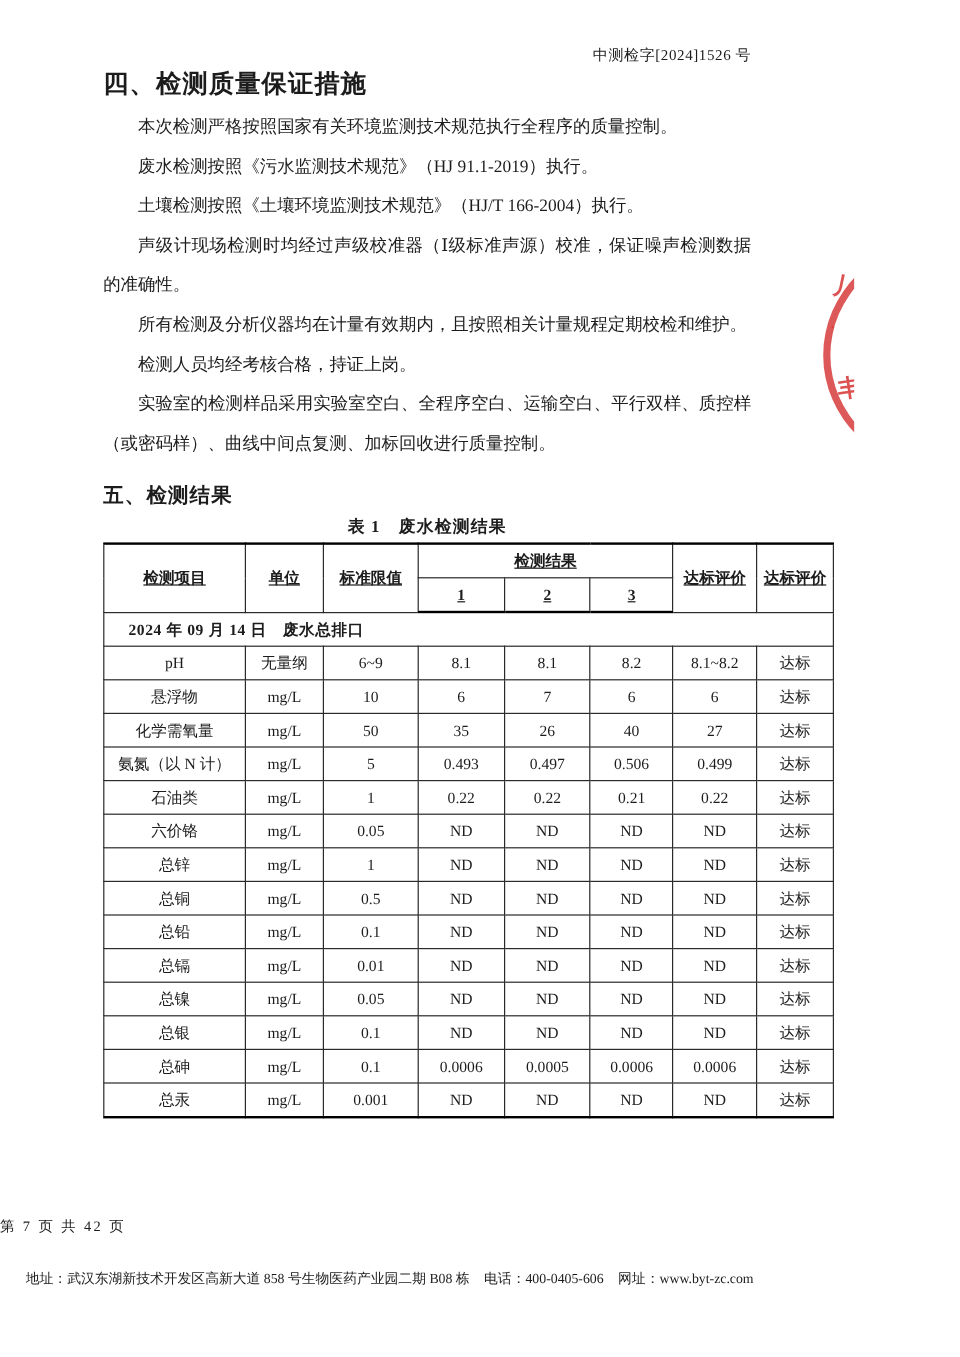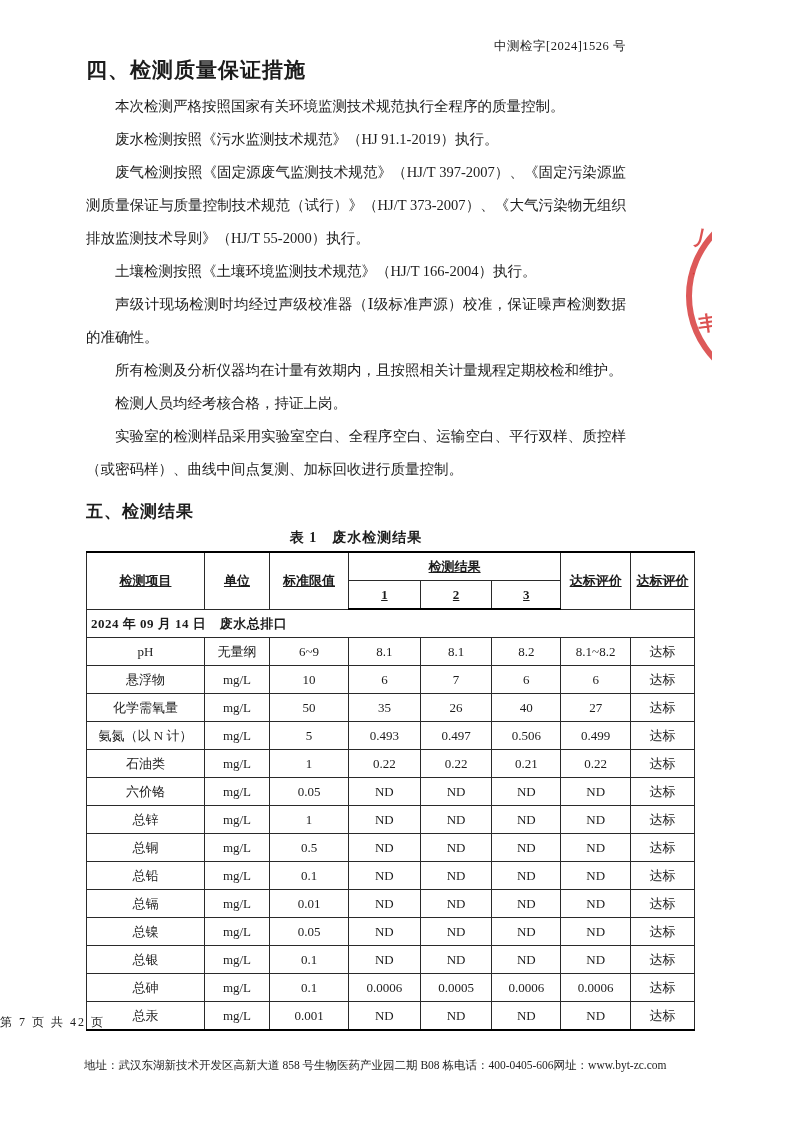--- a/index.html
+++ b/index.html
@@ -77,21 +77,21 @@
   table.results {
     border-top: 2.5px solid #000;
     border-bottom: 2.5px solid #000;
   }
   table.results thead tr:last-child th {
     border-bottom: 2.5px solid #000;
   }
   table.results td.group-cell {
     text-align: left;
     font-weight: bold;
-    padding-left: 4px;
+    padding-left: 20px;
     letter-spacing: 0.5px;
   }
   .col-item { width: 19.4%; }
   .col-unit { width: 10.7%; }
   .col-limit { width: 13.0%; }
   .col-r1 { width: 11.8%; }
   .col-r2 { width: 11.8%; }
   .col-r3 { width: 11.3%; }
   .col-mean { width: 11.5%; }
   .col-eval { width: 10.5%; }
@@ -104,23 +104,24 @@
     font-size: 12px;
     letter-spacing: 2px;
   }
   .footer-address {
     position: absolute;
     left: 0;
     right: 0;
     bottom: 58px;
     padding: 0 84px;
     display: flex;
-    justify-content: flex-start;
+    justify-content: flex-end;
     font-size: 11.5px;
     white-space: nowrap;
+    gap: 12px;
   }
   .seal {
     position: absolute;
     right: 0;
     top: 192px;
     width: 34px;
     height: 208px;
     overflow: hidden;
     pointer-events: none;
   }
@@ -151,21 +152,20 @@
 <div class="page">
 
   <div class="content">
     <div class="doc-number">中测检字[2024]1526 号</div>
 
     <div class="section-heading">四、检测质量保证措施</div>
 
     <div class="paragraphs">
       <p>本次检测严格按照国家有关环境监测技术规范执行全程序的质量控制。</p>
       <p>废水检测按照《污水监测技术规范》（HJ 91.1-2019）执行。</p>
-      <p>废气检测按照《固定源废气监测技术规范》（HJ/T 397-2007）、《固定污染源监测质量保证与质量控制技术规范（试行）》（HJ/T 373-2007）、《大气污染物无组织排放监测技术导则》（HJ/T 55-2000）执行。</p>
       <p>土壤检测按照《土壤环境监测技术规范》（HJ/T 166-2004）执行。</p>
       <p>声级计现场检测时均经过声级校准器（Ⅰ级标准声源）校准，保证噪声检测数据的准确性。</p>
       <p>所有检测及分析仪器均在计量有效期内，且按照相关计量规程定期校检和维护。</p>
       <p>检测人员均经考核合格，持证上岗。</p>
       <p>实验室的检测样品采用实验室空白、全程序空白、运输空白、平行双样、质控样（或密码样）、曲线中间点复测、加标回收进行质量控制。</p>
     </div>
 
     <div class="section5-heading">五、检测结果</div>
 
     <div class="table-title">表 1　废水检测结果</div>

